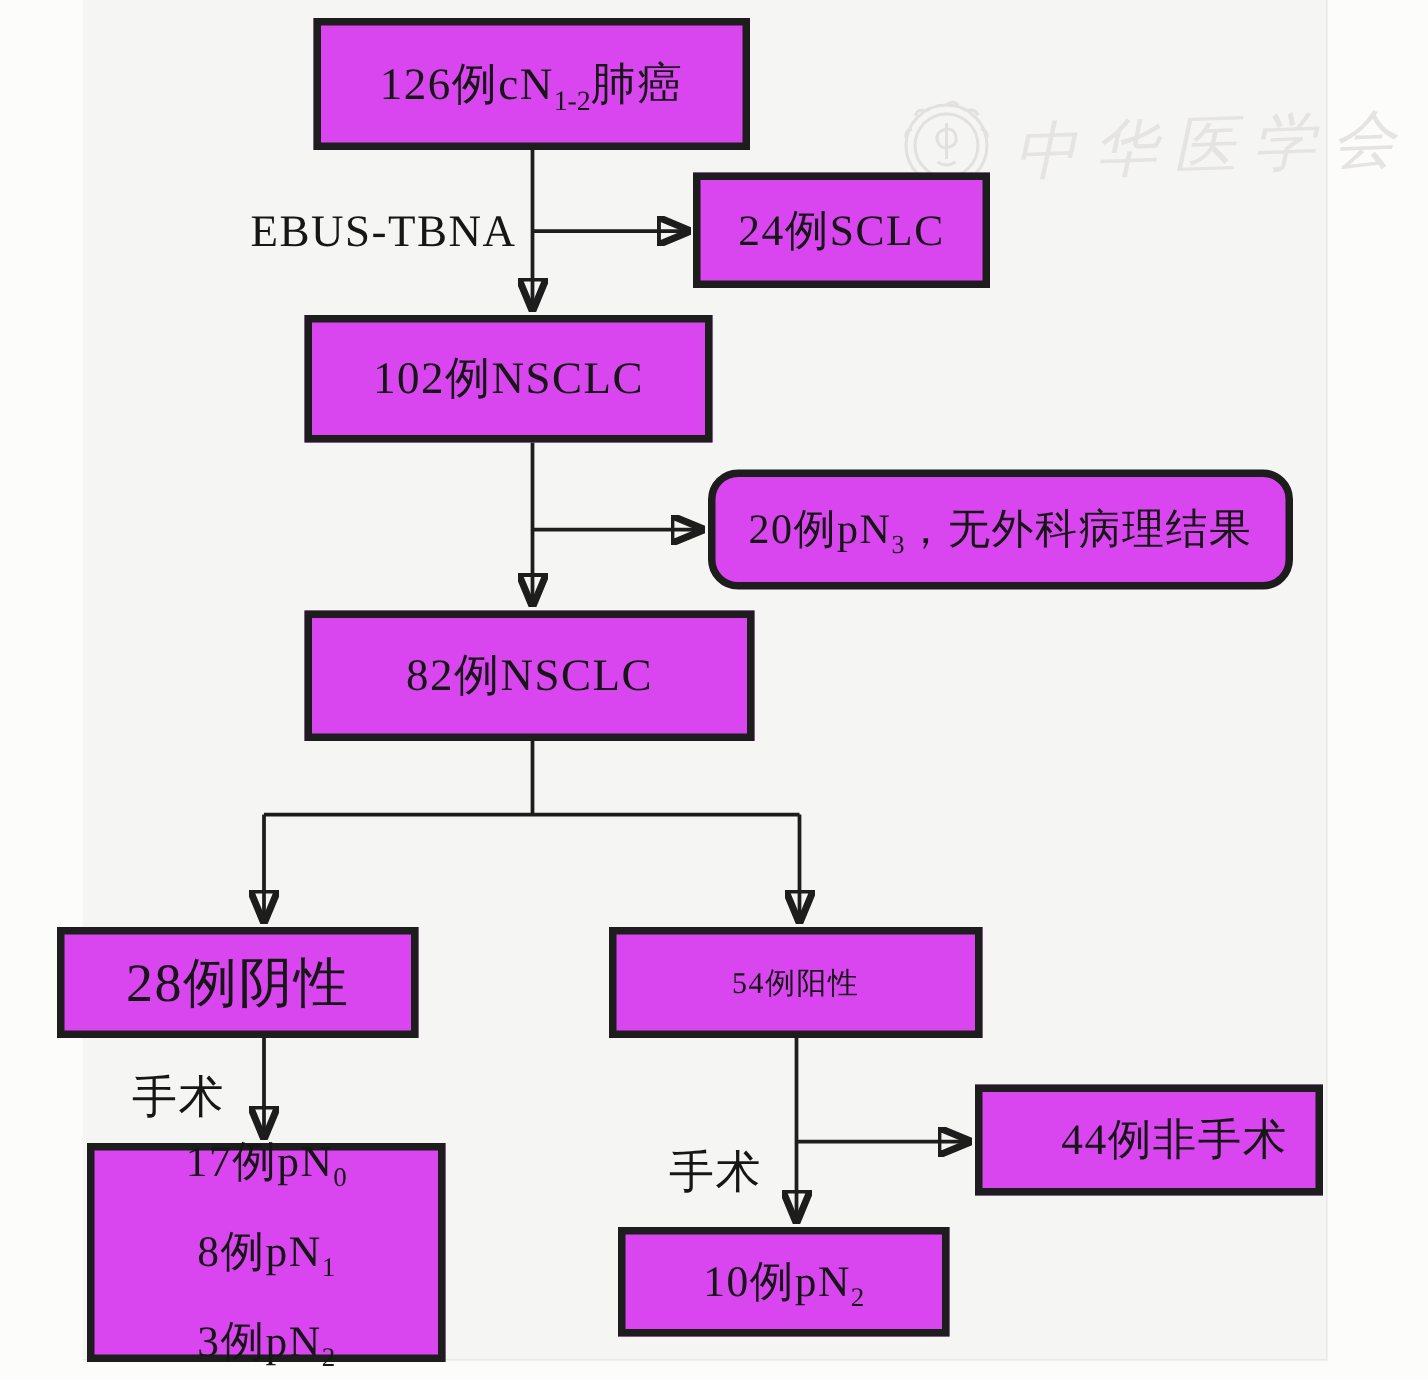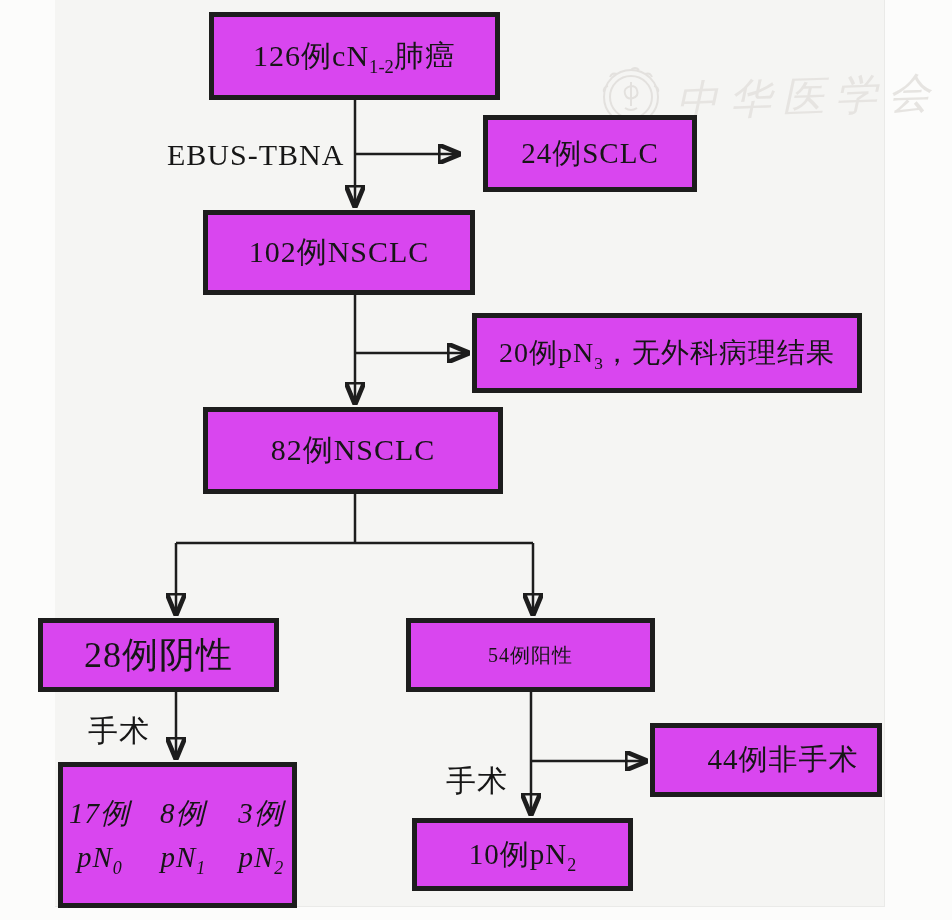--- a/index.html
+++ b/index.html
@@ -24,36 +24,36 @@
     position:absolute;
     border:5px solid #1d1d1d;
     background:#d946ef;
     display:flex;align-items:center;justify-content:center;
     text-align:center;
     box-sizing:border-box;
     font-size:30px;
     letter-spacing:1px;
   }
   .node sub{font-size:0.62em;line-height:0;letter-spacing:0;}
-  .node .lines{display:flex;flex-direction:row;gap:16px;font-style:italic;}
+  .node .lines{display:flex;flex-direction:column;gap:16px;}
   .node .lines div{line-height:44px;}
   .edge-label{
     position:absolute;
     font-size:30px;
     white-space:nowrap;
     letter-spacing:1px;
   }
   .ebus{left:167px;top:138px;width:176px;text-align:center;}
   .surg-left{left:88px;top:711px;}
   .surg-right{left:446px;top:761px;}
   
   .n-total   {left:209px;top:12px; width:291px;height:88px;}
-  .n-sclc    {left:462px;top:115px;width:214px;height:77px;font-size:29px;margin-left:21px;}
+  .n-sclc    {left:462px;top:115px;width:198px;height:77px;font-size:29px;}
   .n-nsclc102{left:203px;top:210px;width:272px;height:85px;}
-  .n-pn3     {left:472px;top:313px;width:390px;height:80px;font-size:28px;}
+  .n-pn3     {left:472px;top:313px;width:390px;height:80px;font-size:28px;border-radius:20px;}
   .n-nsclc82 {left:203px;top:407px;width:300px;height:87px;}
   .n-neg     {left:38px; top:618px;width:241px;height:74px;font-size:36px;}
   .n-pos     {left:406px;top:618px;width:249px;height:74px;font-size:20px;justify-content:center;}
   .n-path    {left:58px; top:762px;width:239px;height:146px;font-size:29px;}
   .n-nonsurg {left:650px;top:723px;width:232px;height:74px;font-size:29px;padding-left:34px;}
   .n-pn2     {left:412px;top:818px;width:221px;height:73px;font-size:29px;}
   
   .watermark{
     position:absolute;left:600px;top:52px;width:340px;height:90px;
     display:flex;align-items:center;

